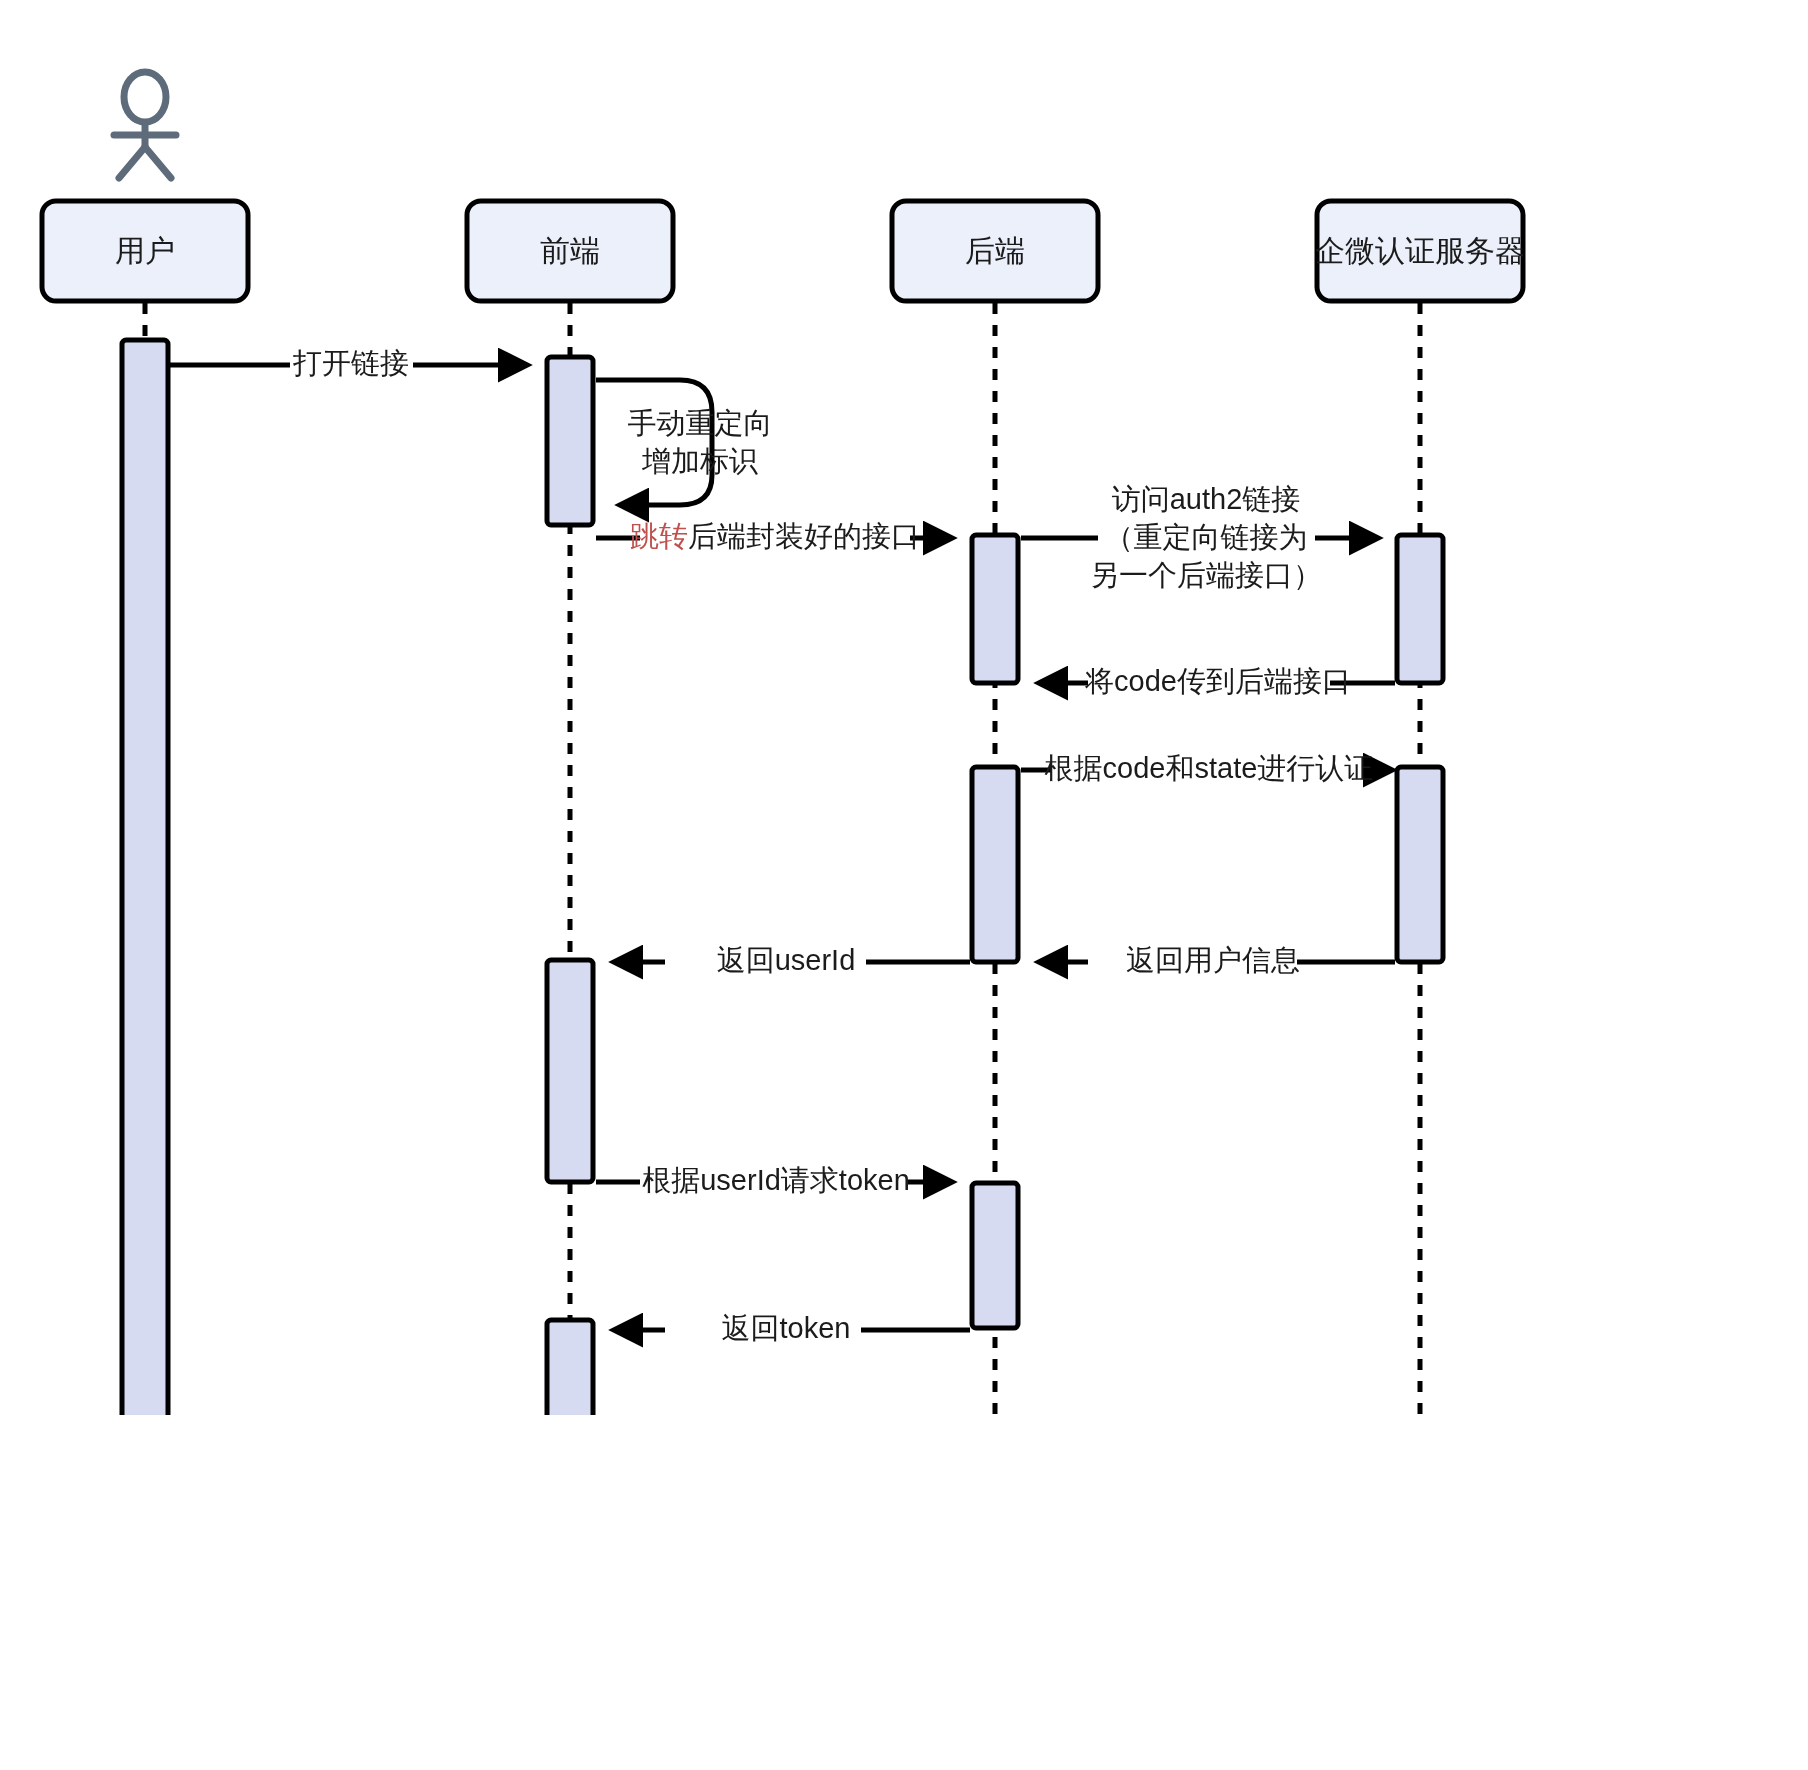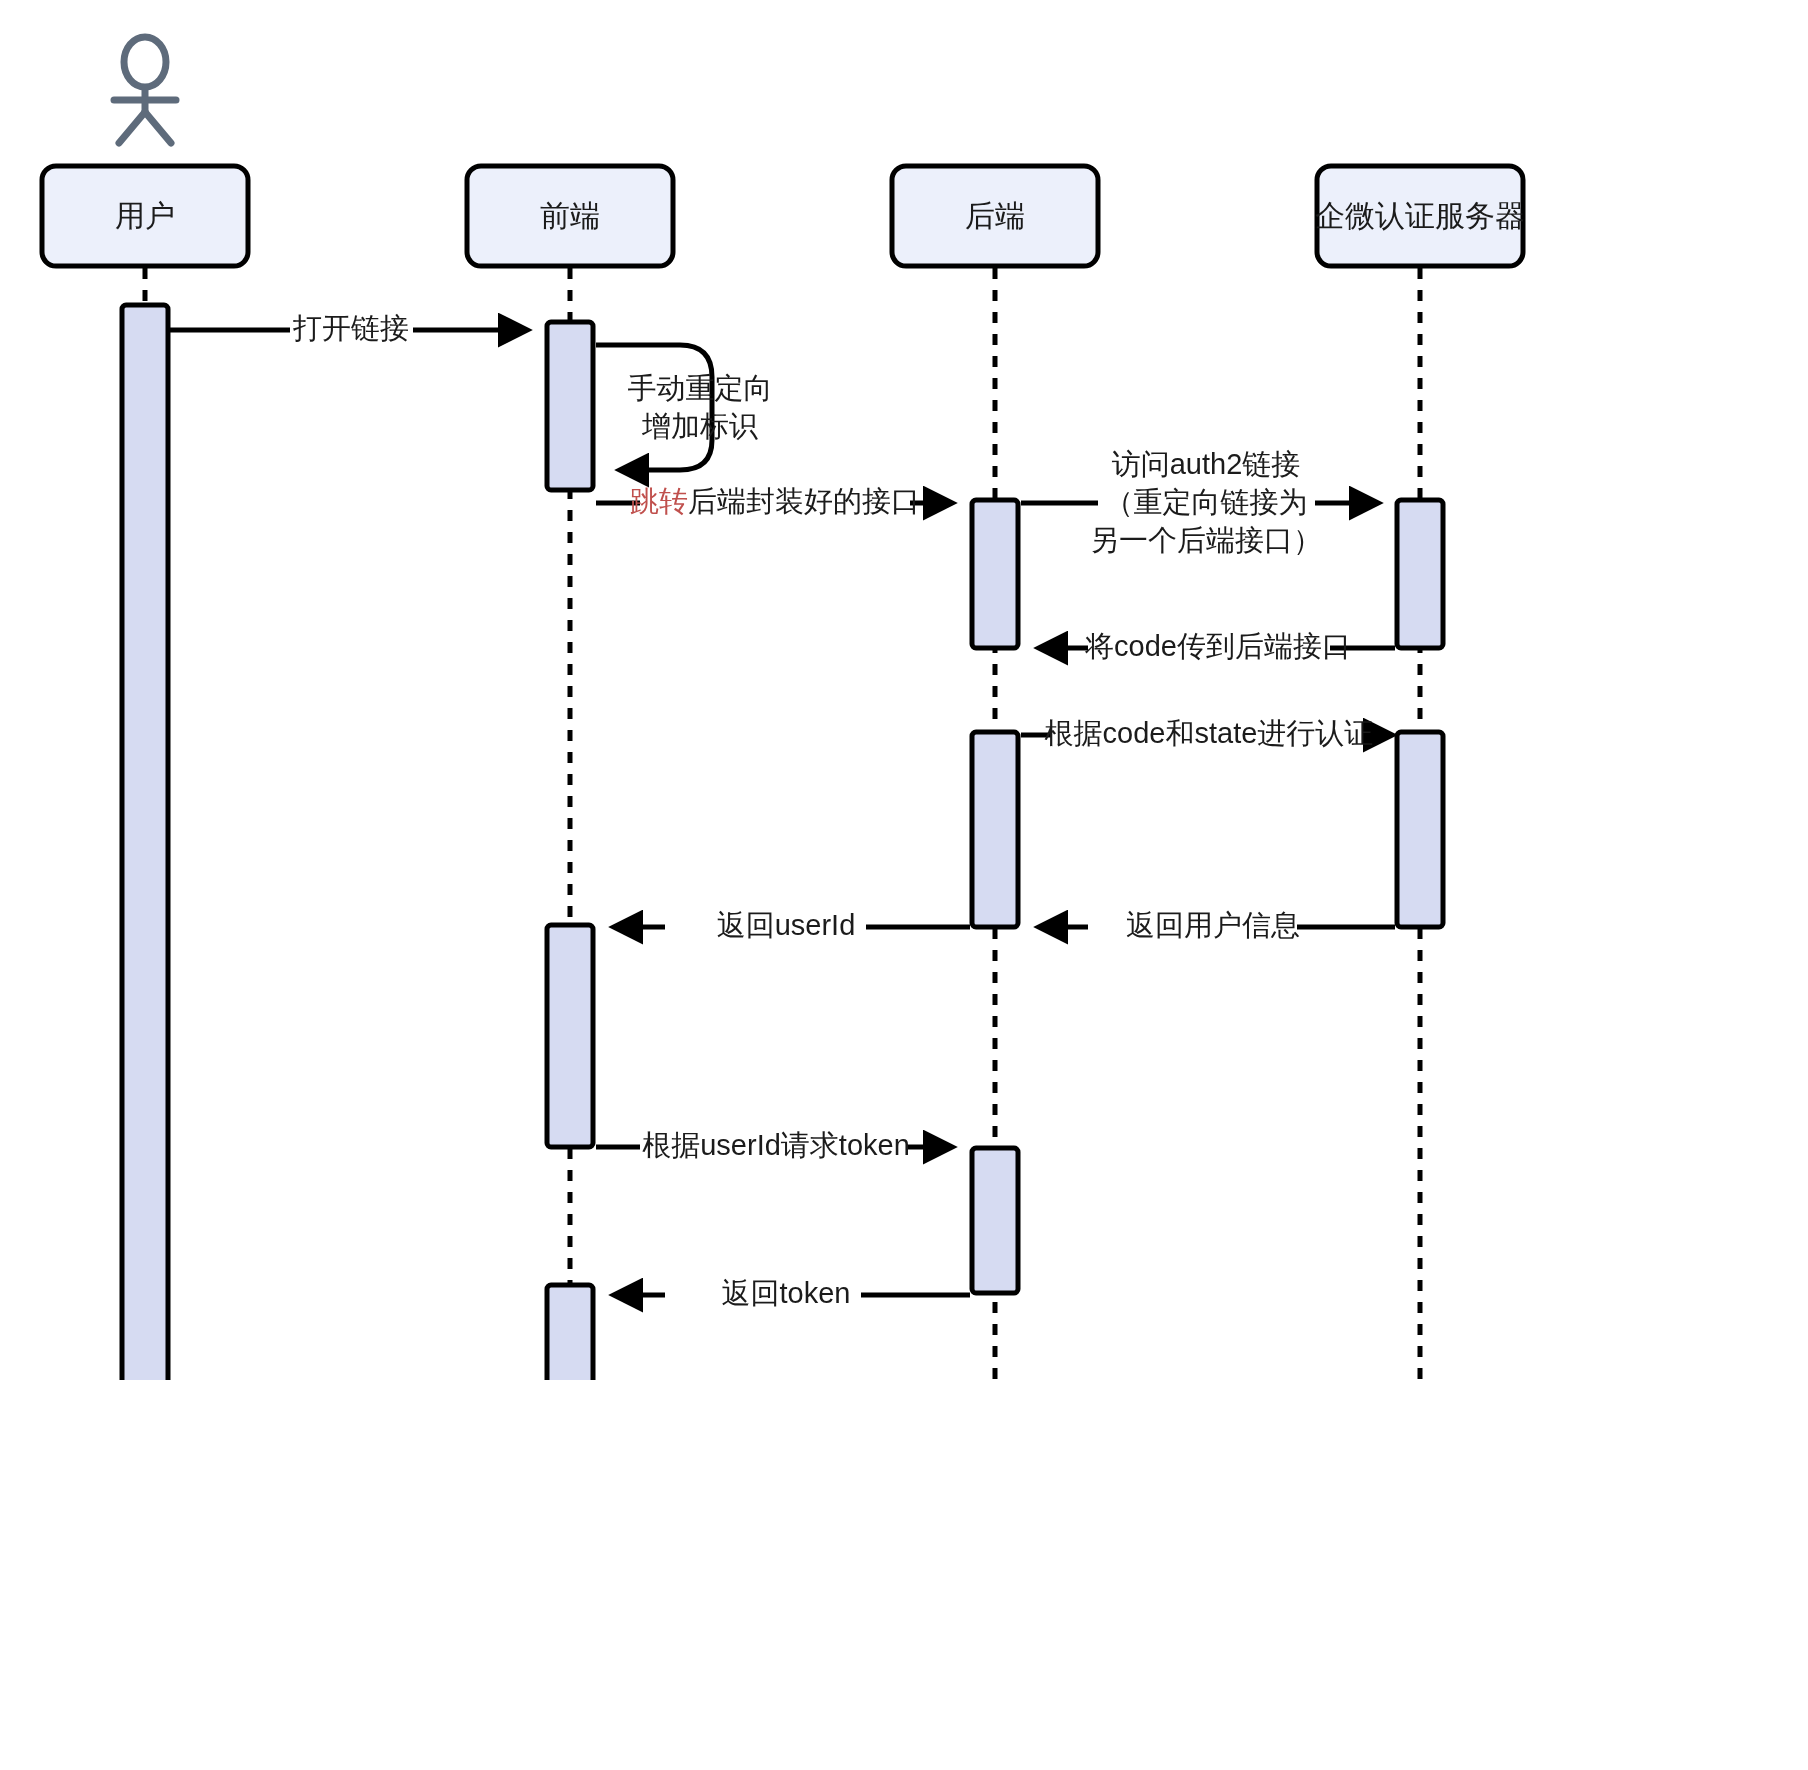--- a/index.html
+++ b/index.html
@@ -1,17 +1,17 @@
 <!DOCTYPE html>
 <html><head>
 <meta charset="utf-8">
 <style>
   html,body{margin:0;padding:0;background:#ffffff;}
   body{font-family:"Liberation Sans","DejaVu Sans",sans-serif;}
-  #stage{position:relative;width:1808px;height:1380px;background:#fff;overflow:hidden;}
+  #stage{position:relative;width:1808px;height:1380px;background:#fff;overflow:hidden;margin-top:35px;}
   svg#diagram{position:absolute;left:0;top:0;width:1808px;height:1770px;}
   .p-box{ fill:#ECF0FB; stroke:#000000; stroke-width:5; }
   .lifeline{ stroke:#000000; stroke-width:5; stroke-dasharray:11 11; fill:none;}
   .activation{ fill:#D6DBF2; stroke:#000000; stroke-width:5; }
   .msgline{ stroke:#000000; stroke-width:5; fill:none; stroke-linecap:butt;}
   .actor{ stroke:#5E6B7B; stroke-width:7; fill:none; stroke-linecap:round;}
   .lbl{ font-family:"Liberation Sans","DejaVu Sans",sans-serif; font-size:29px; fill:#1b1b1b; }
   .lbl-title{ font-family:"Liberation Sans","DejaVu Sans",sans-serif; font-size:30px; fill:#1b1b1b; }
   .lbl-red{ fill:#C0504D; }
   text{ dominant-baseline:middle; }

